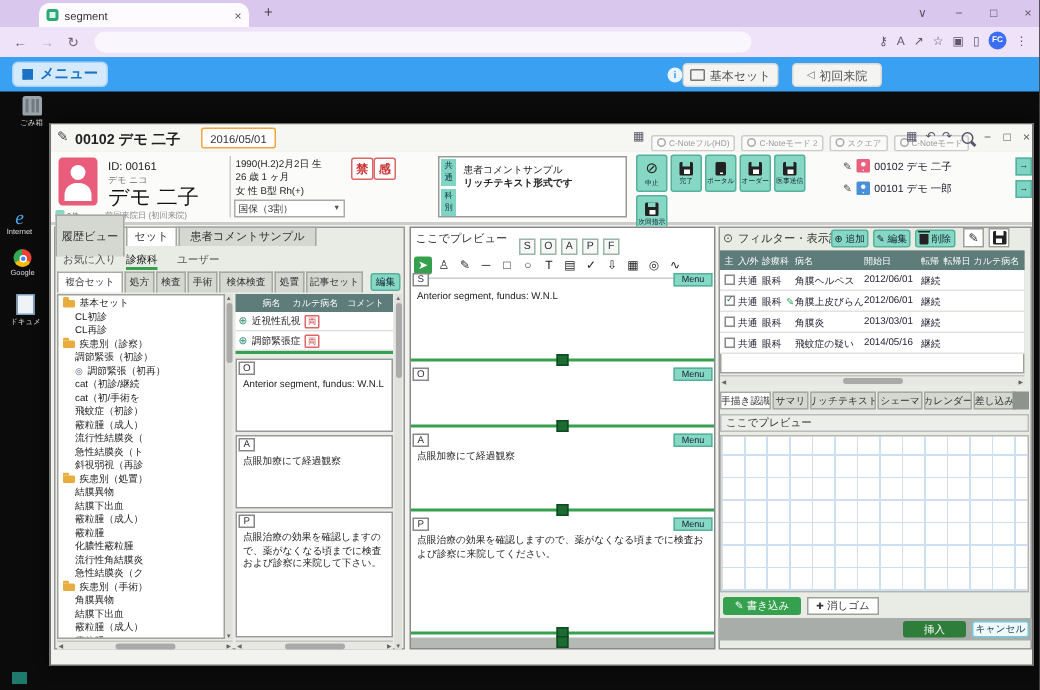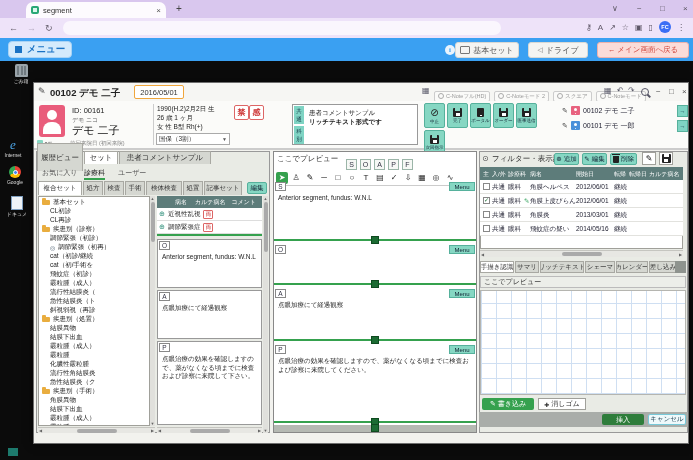--- a/index.html
+++ b/index.html
@@ -190,23 +190,22 @@
       <span>メニュー</span>
     </div>
   </div>
   <div class="abs infoic">i</div>
   <div class="abs toolbtn" style="left:455px;width:64px">
     <span class="monitor"></span>
     <span>基本セット</span>
   </div>
   <div class="abs toolbtn" style="left:528px;width:60px">
     <span class="shareic">◁</span>
-    <span>ドライブ</span>
-  </div>
-  <div class="abs returnbtn">← メイン画面へ戻る</div>
+    <span>初回来院</span>
+  </div>
 
   <div class="abs dicon" style="left:8px;top:64px">
     <div class="bin"></div>
     <span class="lbl">ごみ箱</span>
   </div>
   <div class="abs dicon" style="left:0px;top:138px">
     <div class="ie">e</div>
     <span class="lbl">Internet</span>
   </div>
   <div class="abs dicon" style="left:2px;top:166px">
@@ -246,21 +245,21 @@
       <span class="abs wctl" style="left:622px;top:4px">−</span>
       <span class="abs wctl" style="left:635px;top:4px">□</span>
       <span class="abs wctl" style="left:648px;top:4px">×</span>
     </div>
 
     <div class="abs ptrow">
       <div class="abs avatar"></div>
       <span class="abs" style="left:3px;top:39px;font-size:5.5px;color:#333"><span class="tinyteal"></span> <span>0件</span></span>
       <span class="abs" style="left:38px;top:5px;font-size:7.5px">ID: 00161</span>
       <span class="abs" style="left:38px;top:15px;font-size:6px;color:#666">デモ ニコ</span>
-      <span class="abs" style="left:38px;top:22px;font-size:11px;color:#111">デモ 二子</span>
+      <span class="abs" style="left:38px;top:22px;font-size:14px;color:#111">デモ 二子</span>
       <span class="abs" style="left:36px;top:39px;font-size:5.5px;color:#888">前回来院日 (初回来院)</span>
       <div class="abs vdiv" style="left:119px;top:3px;height:41px"></div>
       <span class="abs" style="left:123px;top:4px;font-size:6.5px">1990(H.2)2月2日 生</span>
       <span class="abs" style="left:123px;top:13px;font-size:6.5px">26 歳 1 ヶ月</span>
       <span class="abs" style="left:123px;top:22px;font-size:6.5px">女 性 B型 Rh(+)</span>
       <div class="abs selbox" style="left:122px;top:32px;width:74px;height:12px">
         <span>国保（3割）</span>
         <span style="font-size:5px;color:#555">▼</span>
       </div>
       <div class="abs alertbadge" style="left:200px;top:4px">禁</div>

